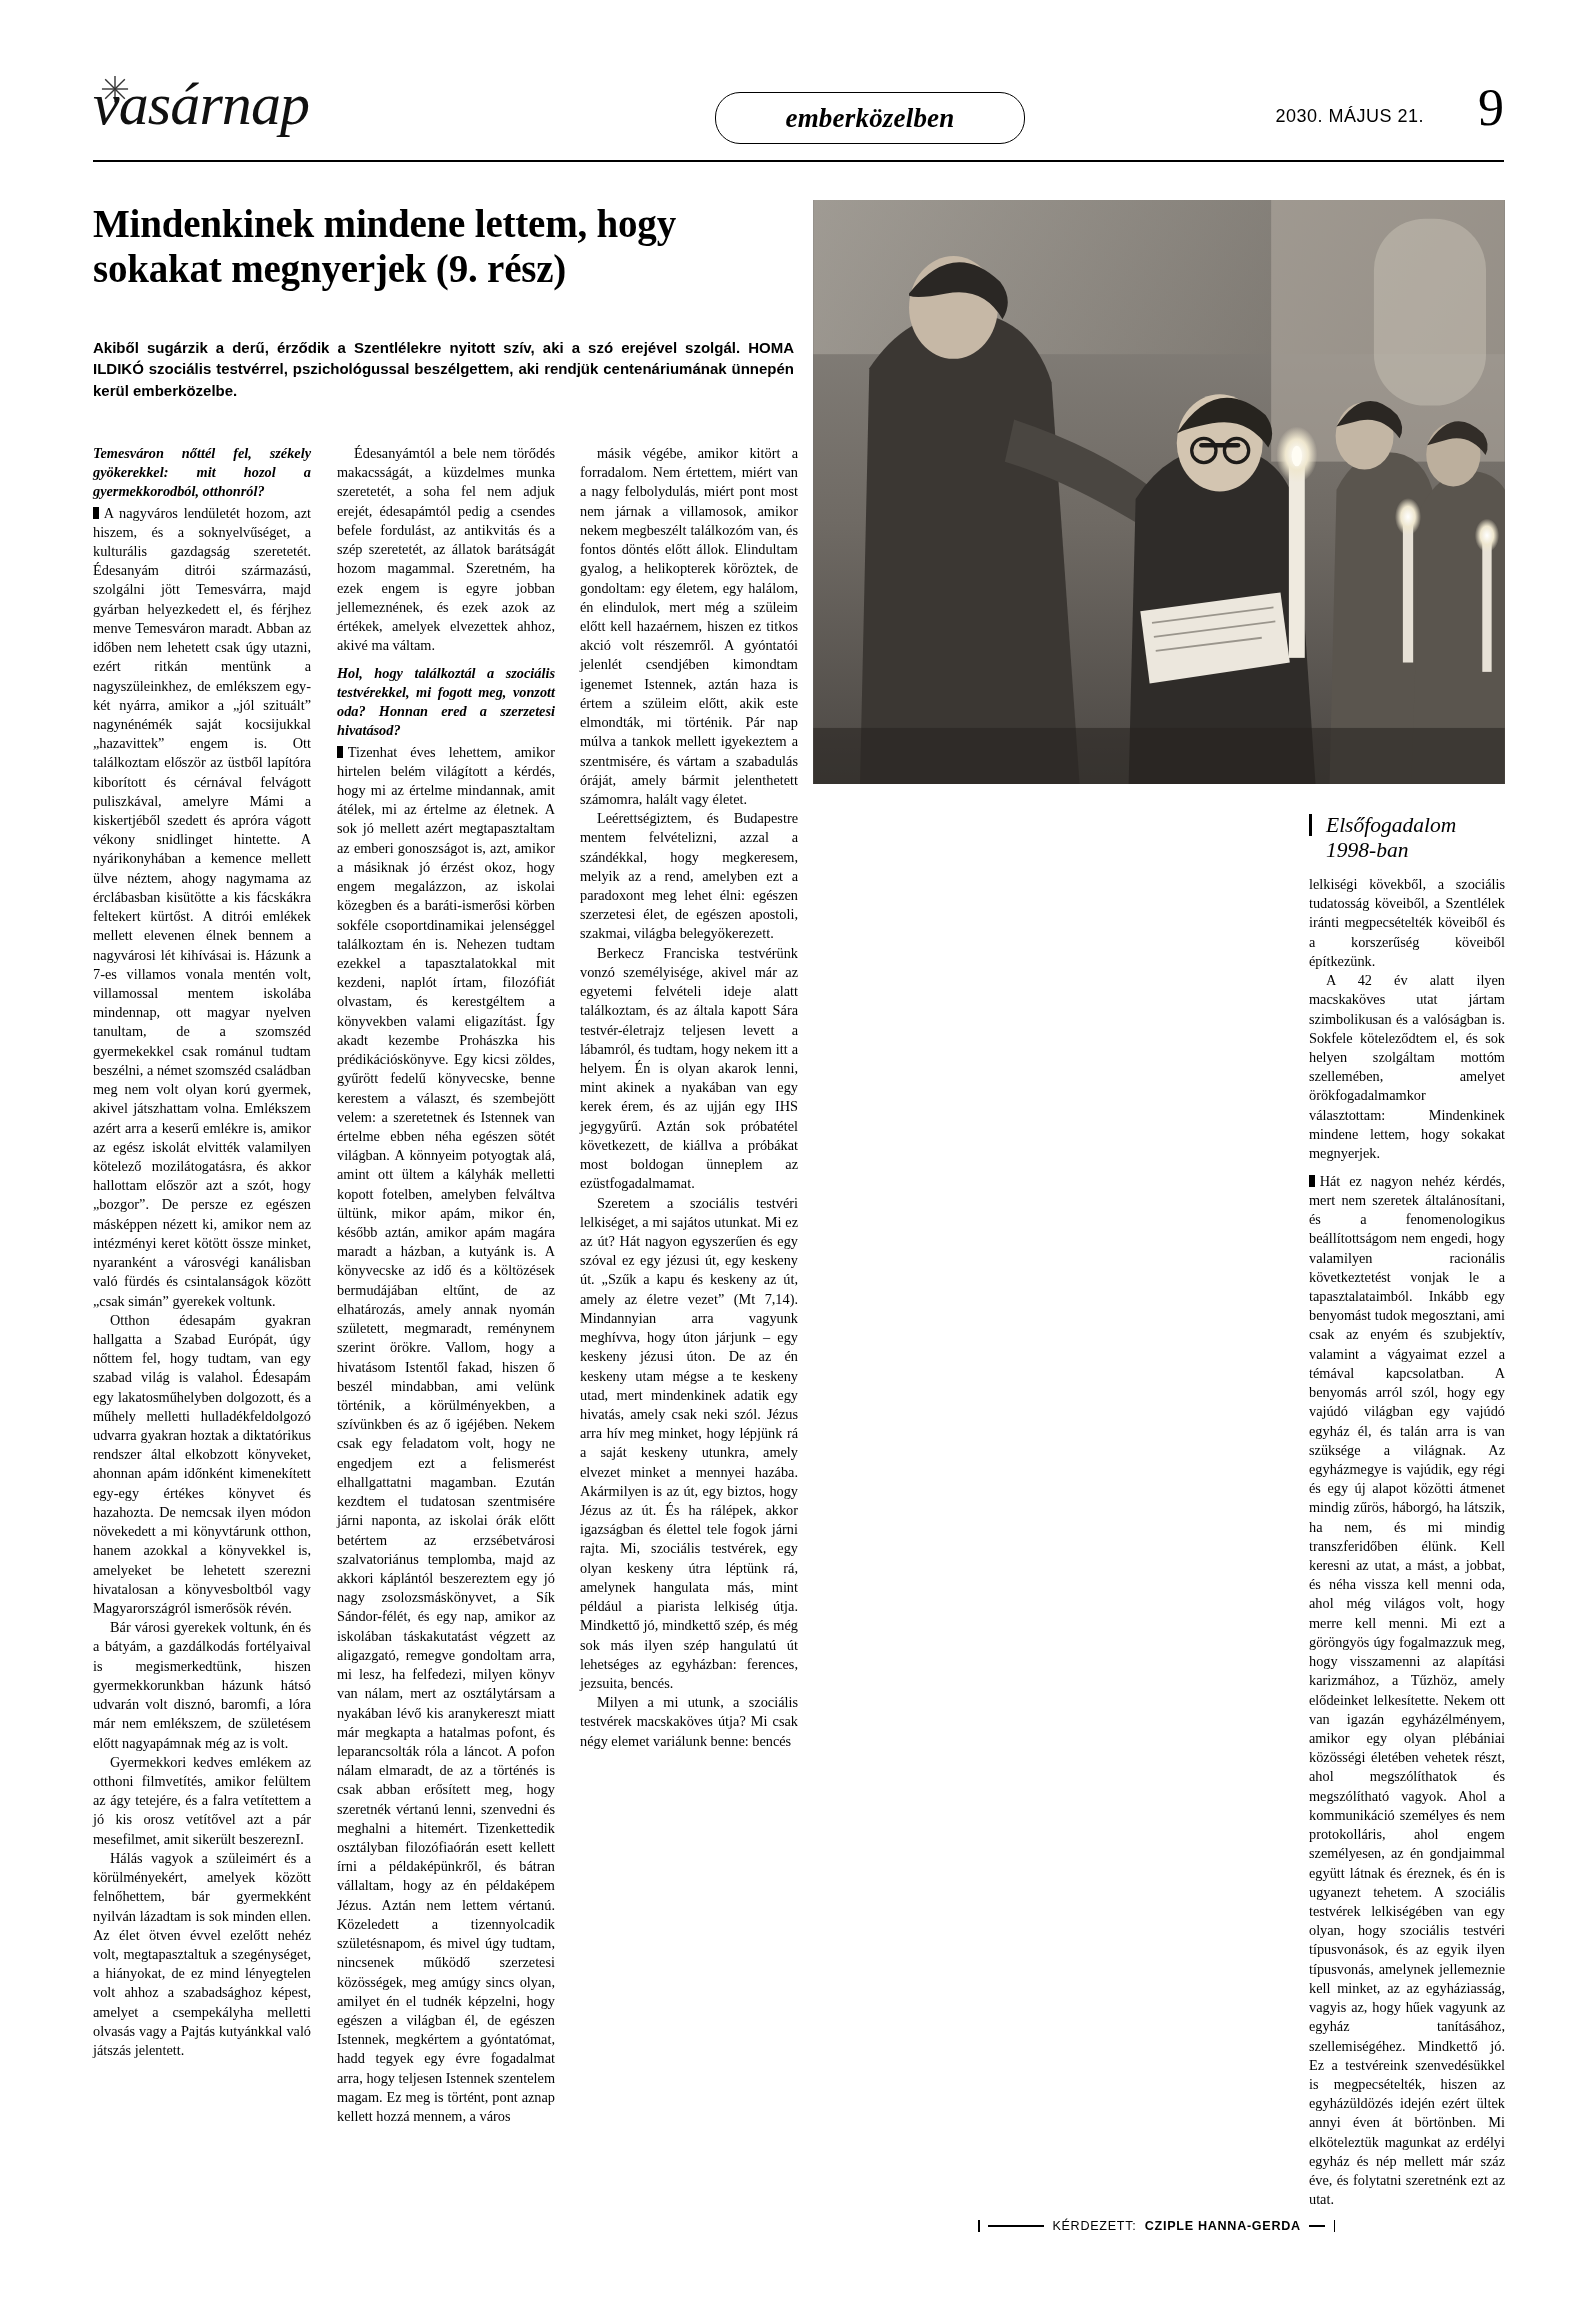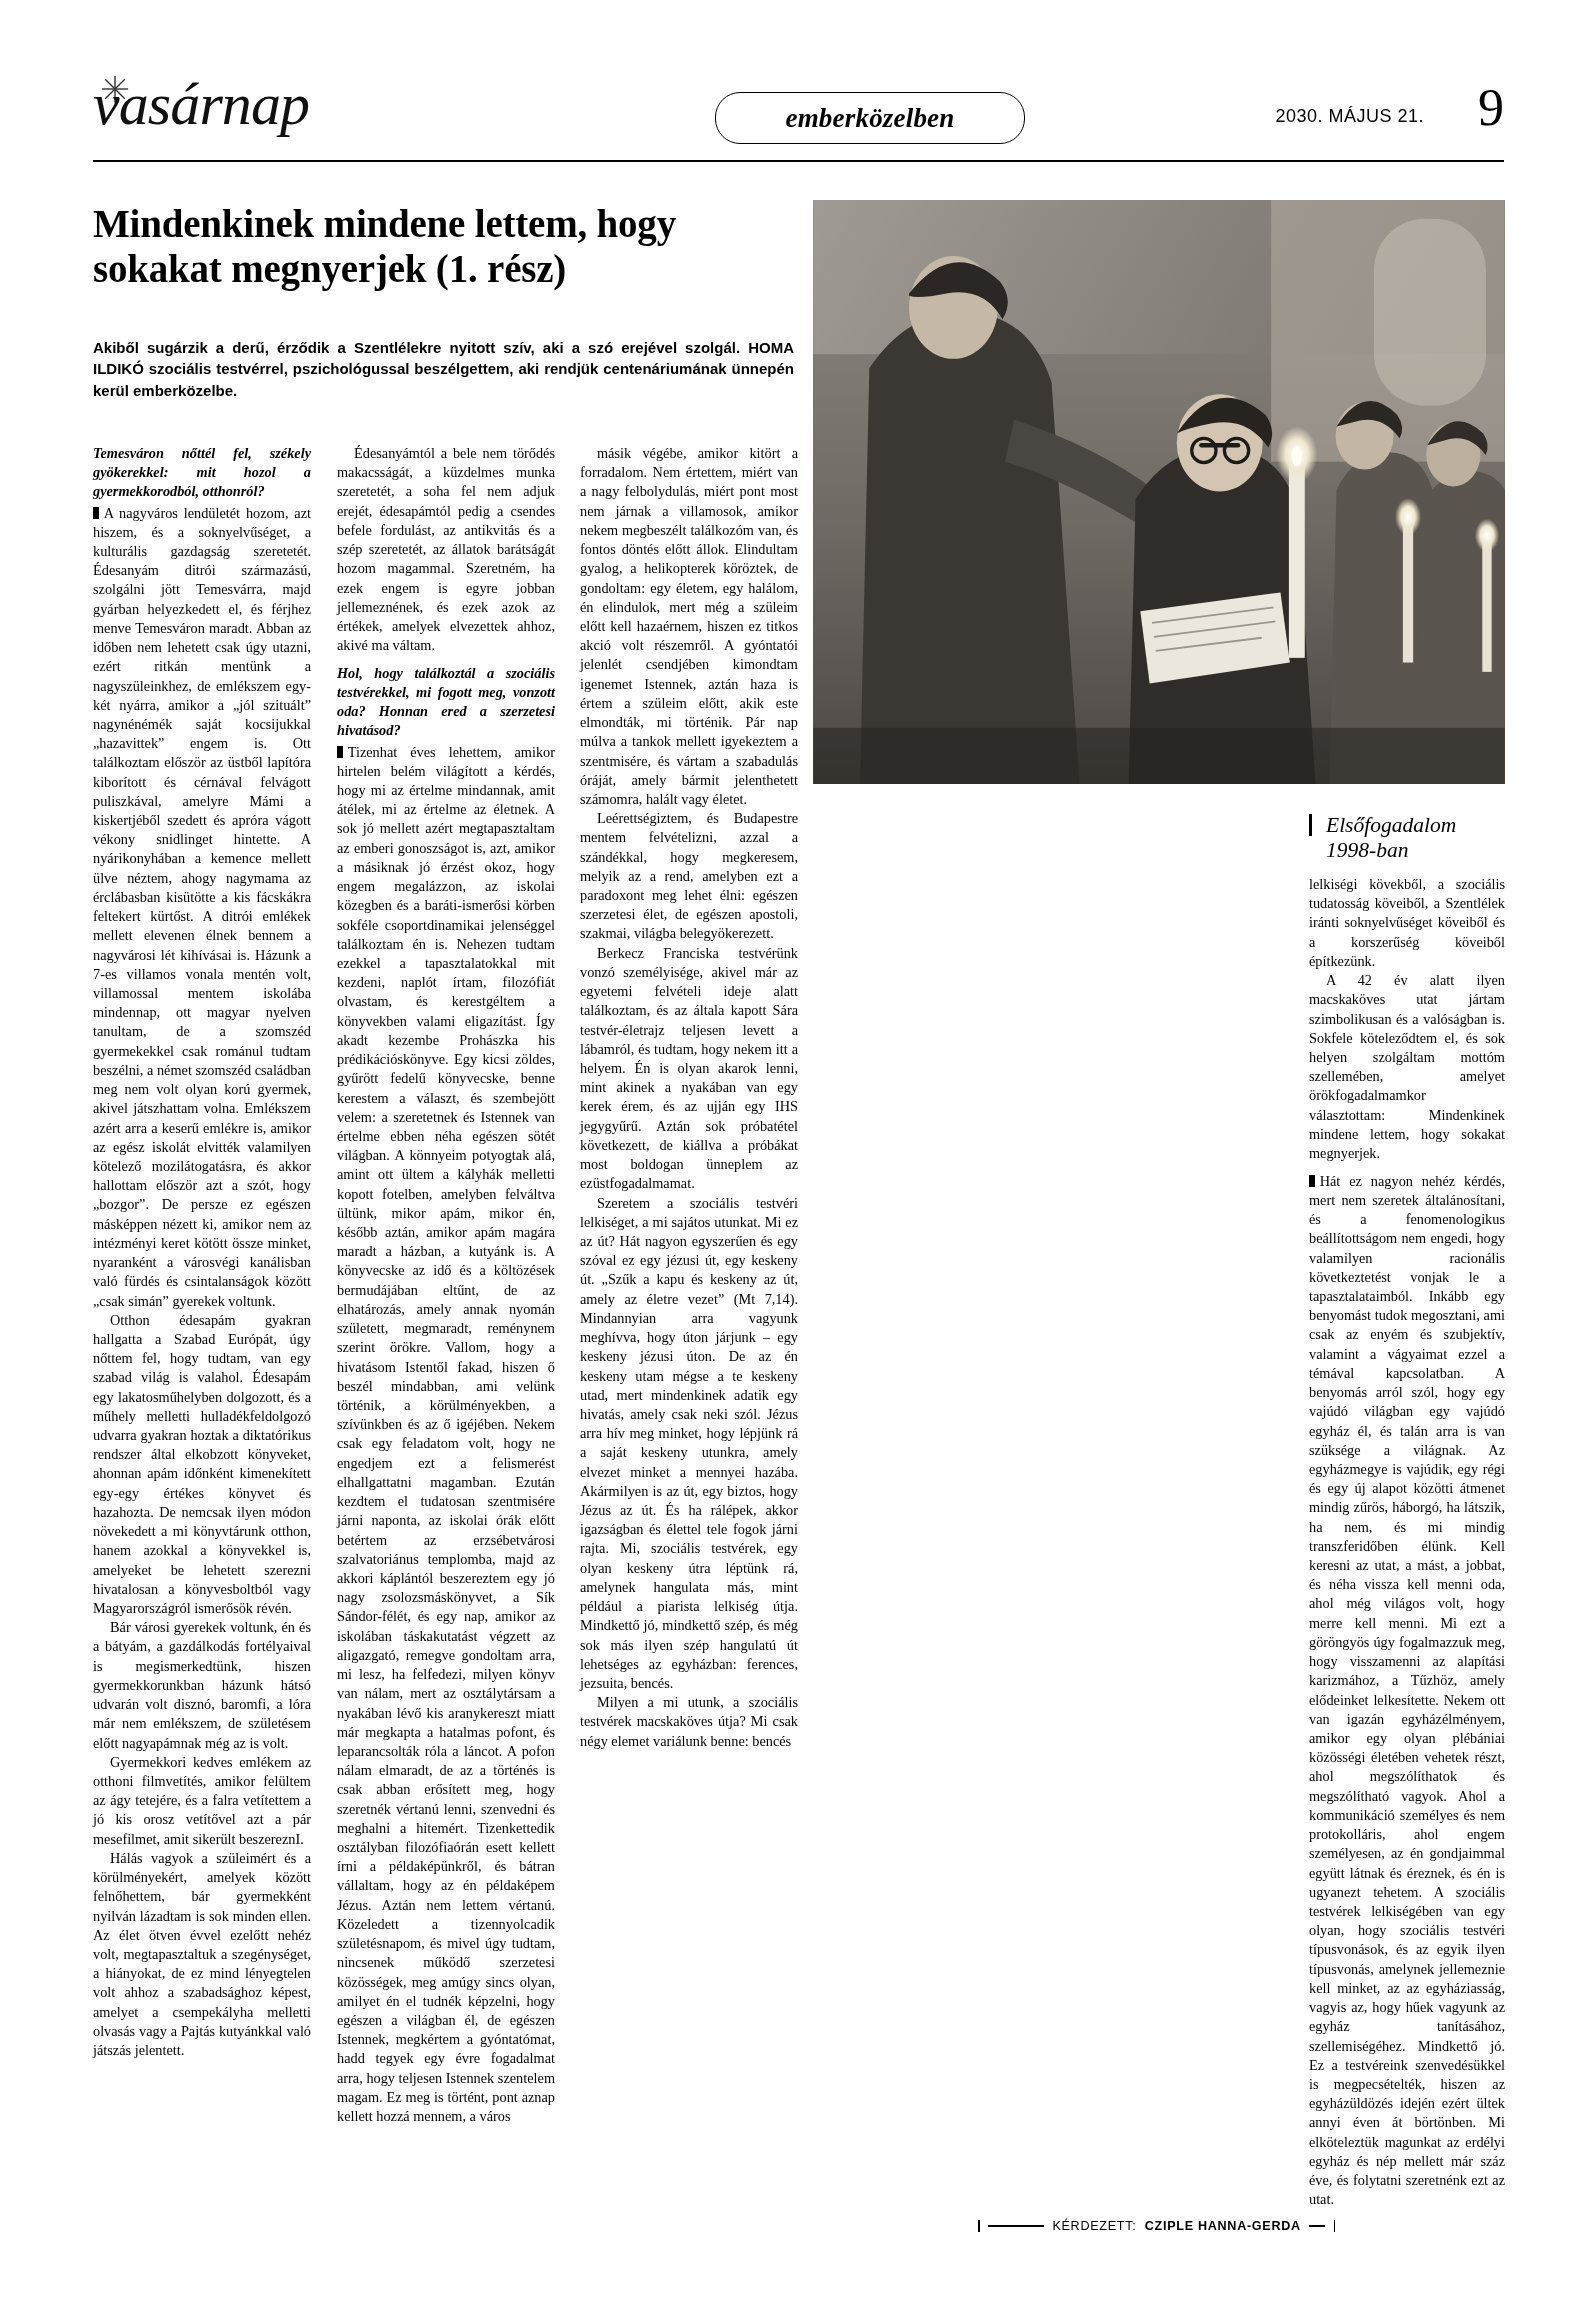--- a/index.html
+++ b/index.html
@@ -216,21 +216,21 @@
         <line x1="51" y1="9" x2="9" y2="51"></line>
       </g>
     </svg>
     <div class="masthead-title">vasárnap</div>
     <div class="section-badge">emberközelben</div>
     <div class="masthead-date">2030. MÁJUS 21.</div>
     <div class="masthead-pageno">9</div>
     <div class="masthead-rule"></div>
   </div>
 
-  <div class="headline">Mindenkinek mindene lettem, hogy sokakat megnyerjek (1. rész)</div>
+  <div class="headline">Mindenkinek mindene lettem, hogy sokakat megnyerjek (9. rész)</div>
   <div class="lead">Akiből sugárzik a derű, érződik a Szentlélekre nyitott szív, aki a szó erejével szolgál. HOMA ILDIKÓ szociális testvérrel, pszichológussal beszélgettem, aki rendjük centenáriumának ünnepén kerül emberközelbe.</div>
 
   <div class="photo">
     <svg width="692" height="584" viewBox="0 0 1480 1250">
       <defs>
         <linearGradient id="bg" x1="0" y1="0" x2="0" y2="1">
           <stop offset="0%" stop-color="#8e8a84"></stop>
           <stop offset="55%" stop-color="#6f6a64"></stop>
           <stop offset="100%" stop-color="#4b4743"></stop>
         </linearGradient>
@@ -311,21 +311,21 @@
     <p>másik végébe, amikor kitört a forradalom. Nem értettem, miért van a nagy felbolydulás, miért pont most nem járnak a villamosok, amikor nekem megbeszélt találkozóm van, és fontos döntés előtt állok. Elindultam gyalog, a helikopterek köröztek, de gondoltam: egy életem, egy halálom, én elindulok, mert még a szüleim előtt kell hazaérnem, hiszen ez titkos akció volt részemről. A gyóntatói jelenlét csendjében kimondtam igenemet Istennek, aztán haza is értem a szüleim előtt, akik este elmondták, mi történik. Pár nap múlva a tankok mellett igyekeztem a szentmisére, és vártam a szabadulás óráját, amely bármit jelenthetett számomra, halált vagy életet.</p>
     <p>Leérettségiztem, és Budapestre mentem felvételizni, azzal a szándékkal, hogy megkeresem, melyik az a rend, amelyben ezt a paradoxont meg lehet élni: egészen szerzetesi élet, de egészen apostoli, szakmai, világba belegyökerezett.</p>
     <p>Berkecz Franciska testvérünk vonzó személyisége, akivel már az egyetemi felvételi ideje alatt találkoztam, és az általa kapott Sára testvér-életrajz teljesen levett a lábamról, és tudtam, hogy nekem itt a helyem. Én is olyan akarok lenni, mint akinek a nyakában van egy kerek érem, és az ujján egy IHS jegygyűrű. Aztán sok próbatétel következett, de kiállva a próbákat most boldogan ünneplem az ezüstfogadalmamat.</p>
     <p>Szeretem a szociális testvéri lelkiséget, a mi sajátos utunkat. Mi ez az út? Hát nagyon egyszerűen és egy szóval ez egy jézusi út, egy keskeny út. „Szűk a kapu és keskeny az út, amely az életre vezet” (Mt 7,14). Mindannyian arra vagyunk meghívva, hogy úton járjunk – egy keskeny jézusi úton. De az én keskeny utam mégse a te keskeny utad, mert mindenkinek adatik egy hivatás, amely csak neki szól. Jézus arra hív meg minket, hogy lépjünk rá a saját keskeny utunkra, amely elvezet minket a mennyei hazába. Akármilyen is az út, egy biztos, hogy Jézus az út. És ha rálépek, akkor igazságban és élettel tele fogok járni rajta. Mi, szociális testvérek, egy olyan keskeny útra léptünk rá, amelynek hangulata más, mint például a piarista lelkiség útja. Mindkettő jó, mindkettő szép, és még sok más ilyen szép hangulatú út lehetséges az egyházban: ferences, jezsuita, bencés.</p>
     <p>Milyen a mi utunk, a szociális testvérek macskaköves útja? Mi csak négy elemet variálunk benne: bencés</p>
   </div>
 
   <div class="sidebar">
     <div class="sidebar-head">Elsőfogadalom 1998-ban</div>
     <div class="col" style="position:static;width:196px;">
-      <p class="noindent">lelkiségi kövekből, a szociális tudatosság köveiből, a Szentlélek iránti soknyelvűséget köveiből és a korszerűség köveiből építkezünk.</p>
+      <p class="noindent">lelkiségi kövekből, a szociális tudatosság köveiből, a Szentlélek iránti megpecsételték köveiből és a korszerűség köveiből építkezünk.</p>
       <p>A 42 év alatt ilyen macskaköves utat jártam szimbolikusan és a valóságban is. Sokfele köteleződtem el, és sok helyen szolgáltam mottóm szellemében, amelyet örökfogadalmamkor választottam: Mindenkinek mindene lettem, hogy sokakat megnyerjek.</p>
       <div class="spacer"></div>
       <p class="noindent"><span class="bullet"></span><span>Hát ez nagyon nehéz kérdés, mert nem szeretek általánosítani, és a fenomenologikus beállítottságom nem engedi, hogy valamilyen racionális következtetést vonjak le a tapasztalataimból. Inkább egy benyomást tudok megosztani, ami csak az enyém és szubjektív, valamint a vágyaimat ezzel a témával kapcsolatban. A benyomás arról szól, hogy egy vajúdó világban egy vajúdó egyház él, és talán arra is van szüksége a világnak. Az egyházmegye is vajúdik, egy régi és egy új alapot közötti átmenet mindig zűrös, háborgó, ha látszik, ha nem, és mi mindig transzferidőben élünk. Kell keresni az utat, a mást, a jobbat, és néha vissza kell menni oda, ahol még világos volt, hogy merre kell menni. Mi ezt a göröngyös úgy fogalmazzuk meg, hogy visszamenni az alapítási karizmához, a Tűzhöz, amely elődeinket lelkesítette. Nekem ott van igazán egyházélményem, amikor egy olyan plébániai közösségi életében vehetek részt, ahol megszólíthatok és megszólítható vagyok. Ahol a kommunikáció személyes és nem protokolláris, ahol engem személyesen, az én gondjaimmal együtt látnak és éreznek, és én is ugyanezt tehetem. A szociális testvérek lelkiségében van egy olyan, hogy szociális testvéri típusvonások, és az egyik ilyen típusvonás, amelynek jellemeznie kell minket, az az egyháziasság, vagyis az, hogy hűek vagyunk az egyház tanításához, szellemiségéhez. Mindkettő jó. Ez a testvéreink szenvedésükkel is megpecsételték, hiszen az egyházüldözés idején ezért ültek annyi éven át börtönben. Mi elköteleztük magunkat az erdélyi egyház és nép mellett már száz éve, és folytatni szeretnénk ezt az utat.</span></p>
     </div>
   </div>
 
   <div class="credit">
     <span class="tick"></span>
     <span class="dash"></span>
     <span>KÉRDEZETT:</span>

